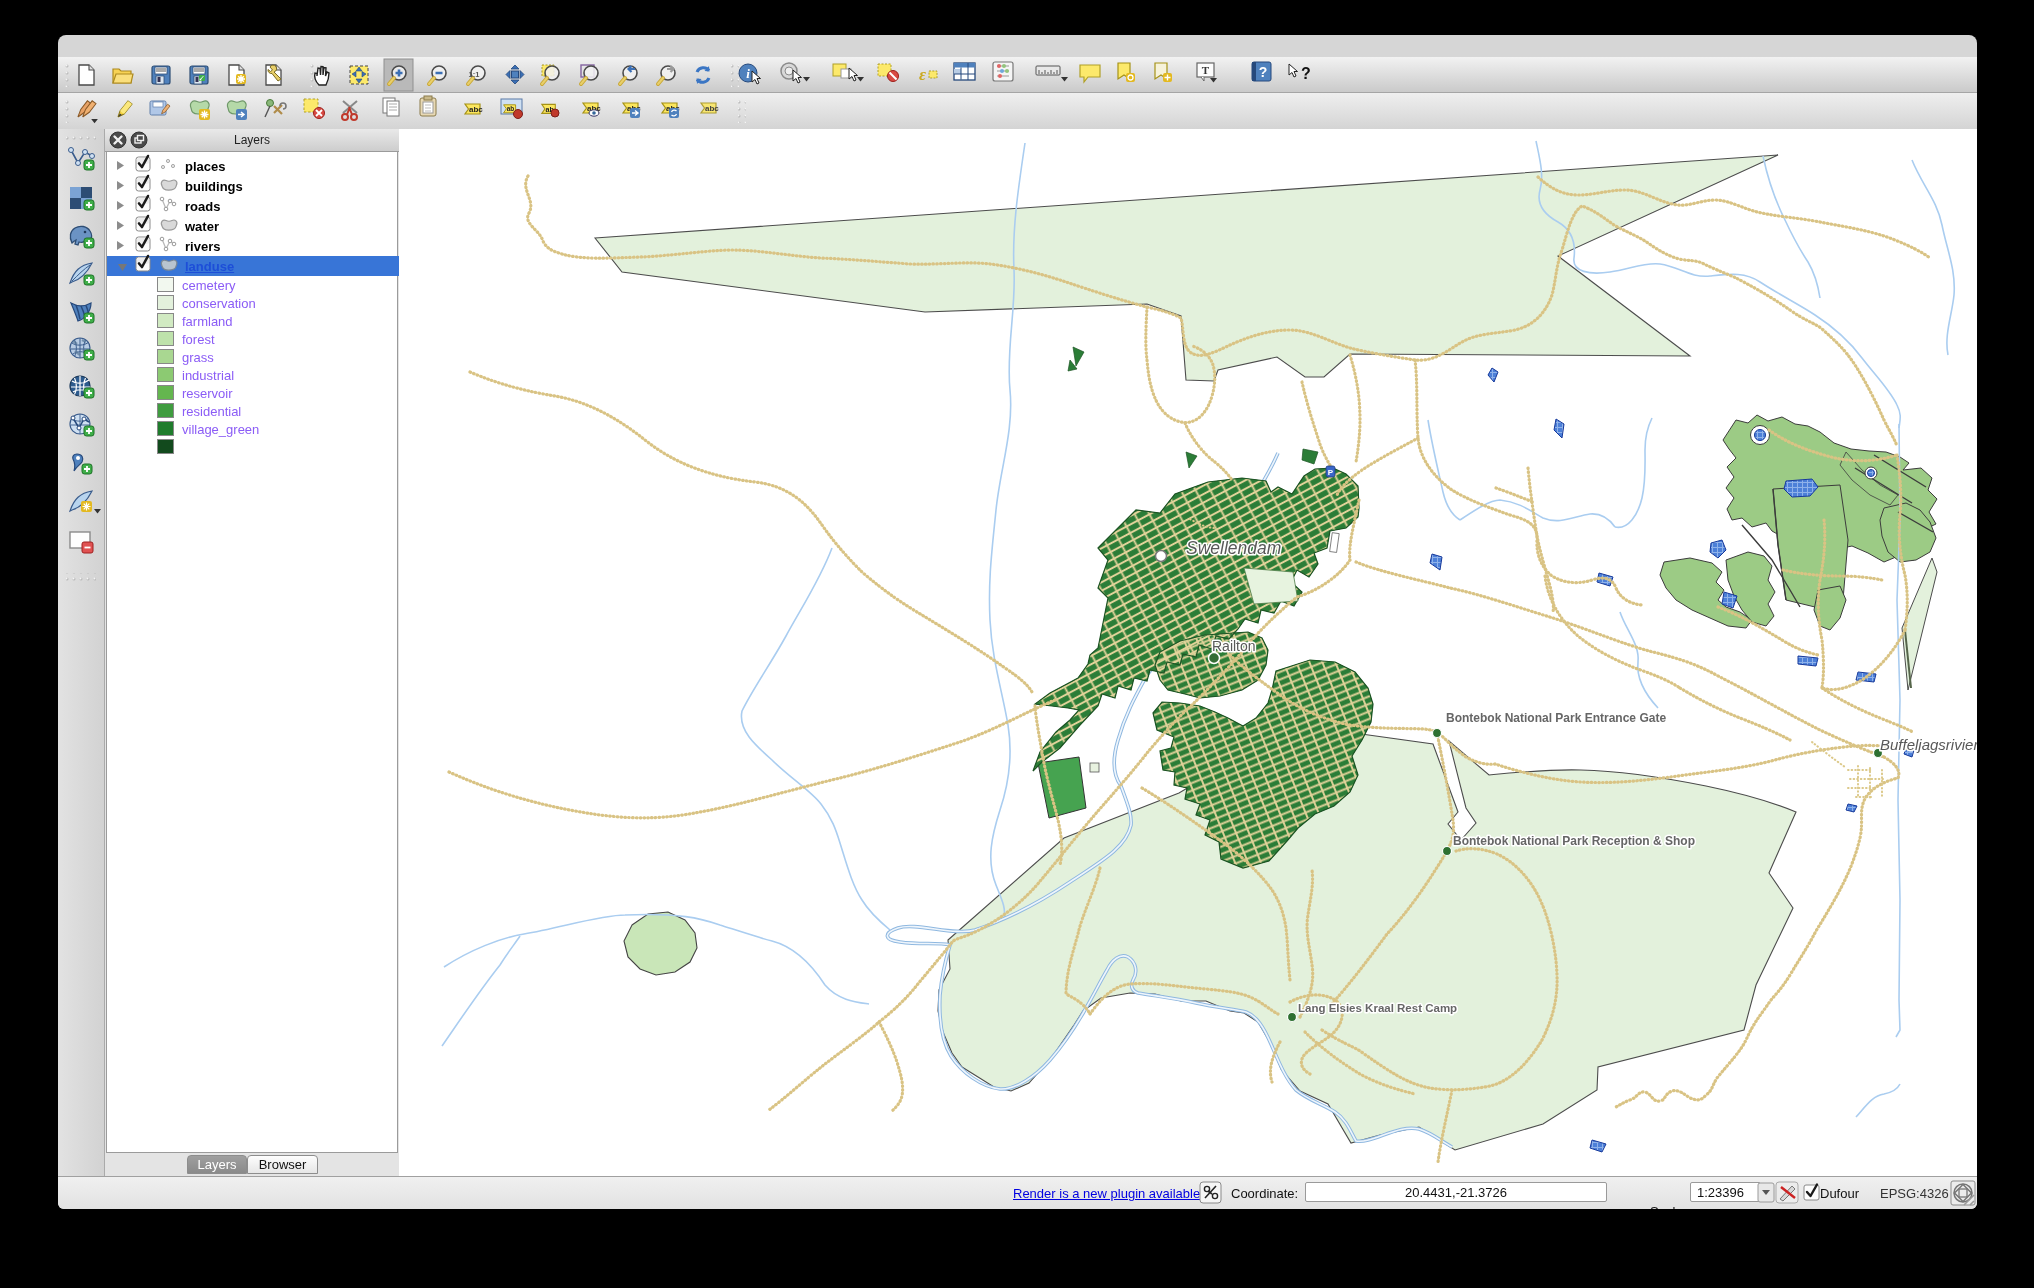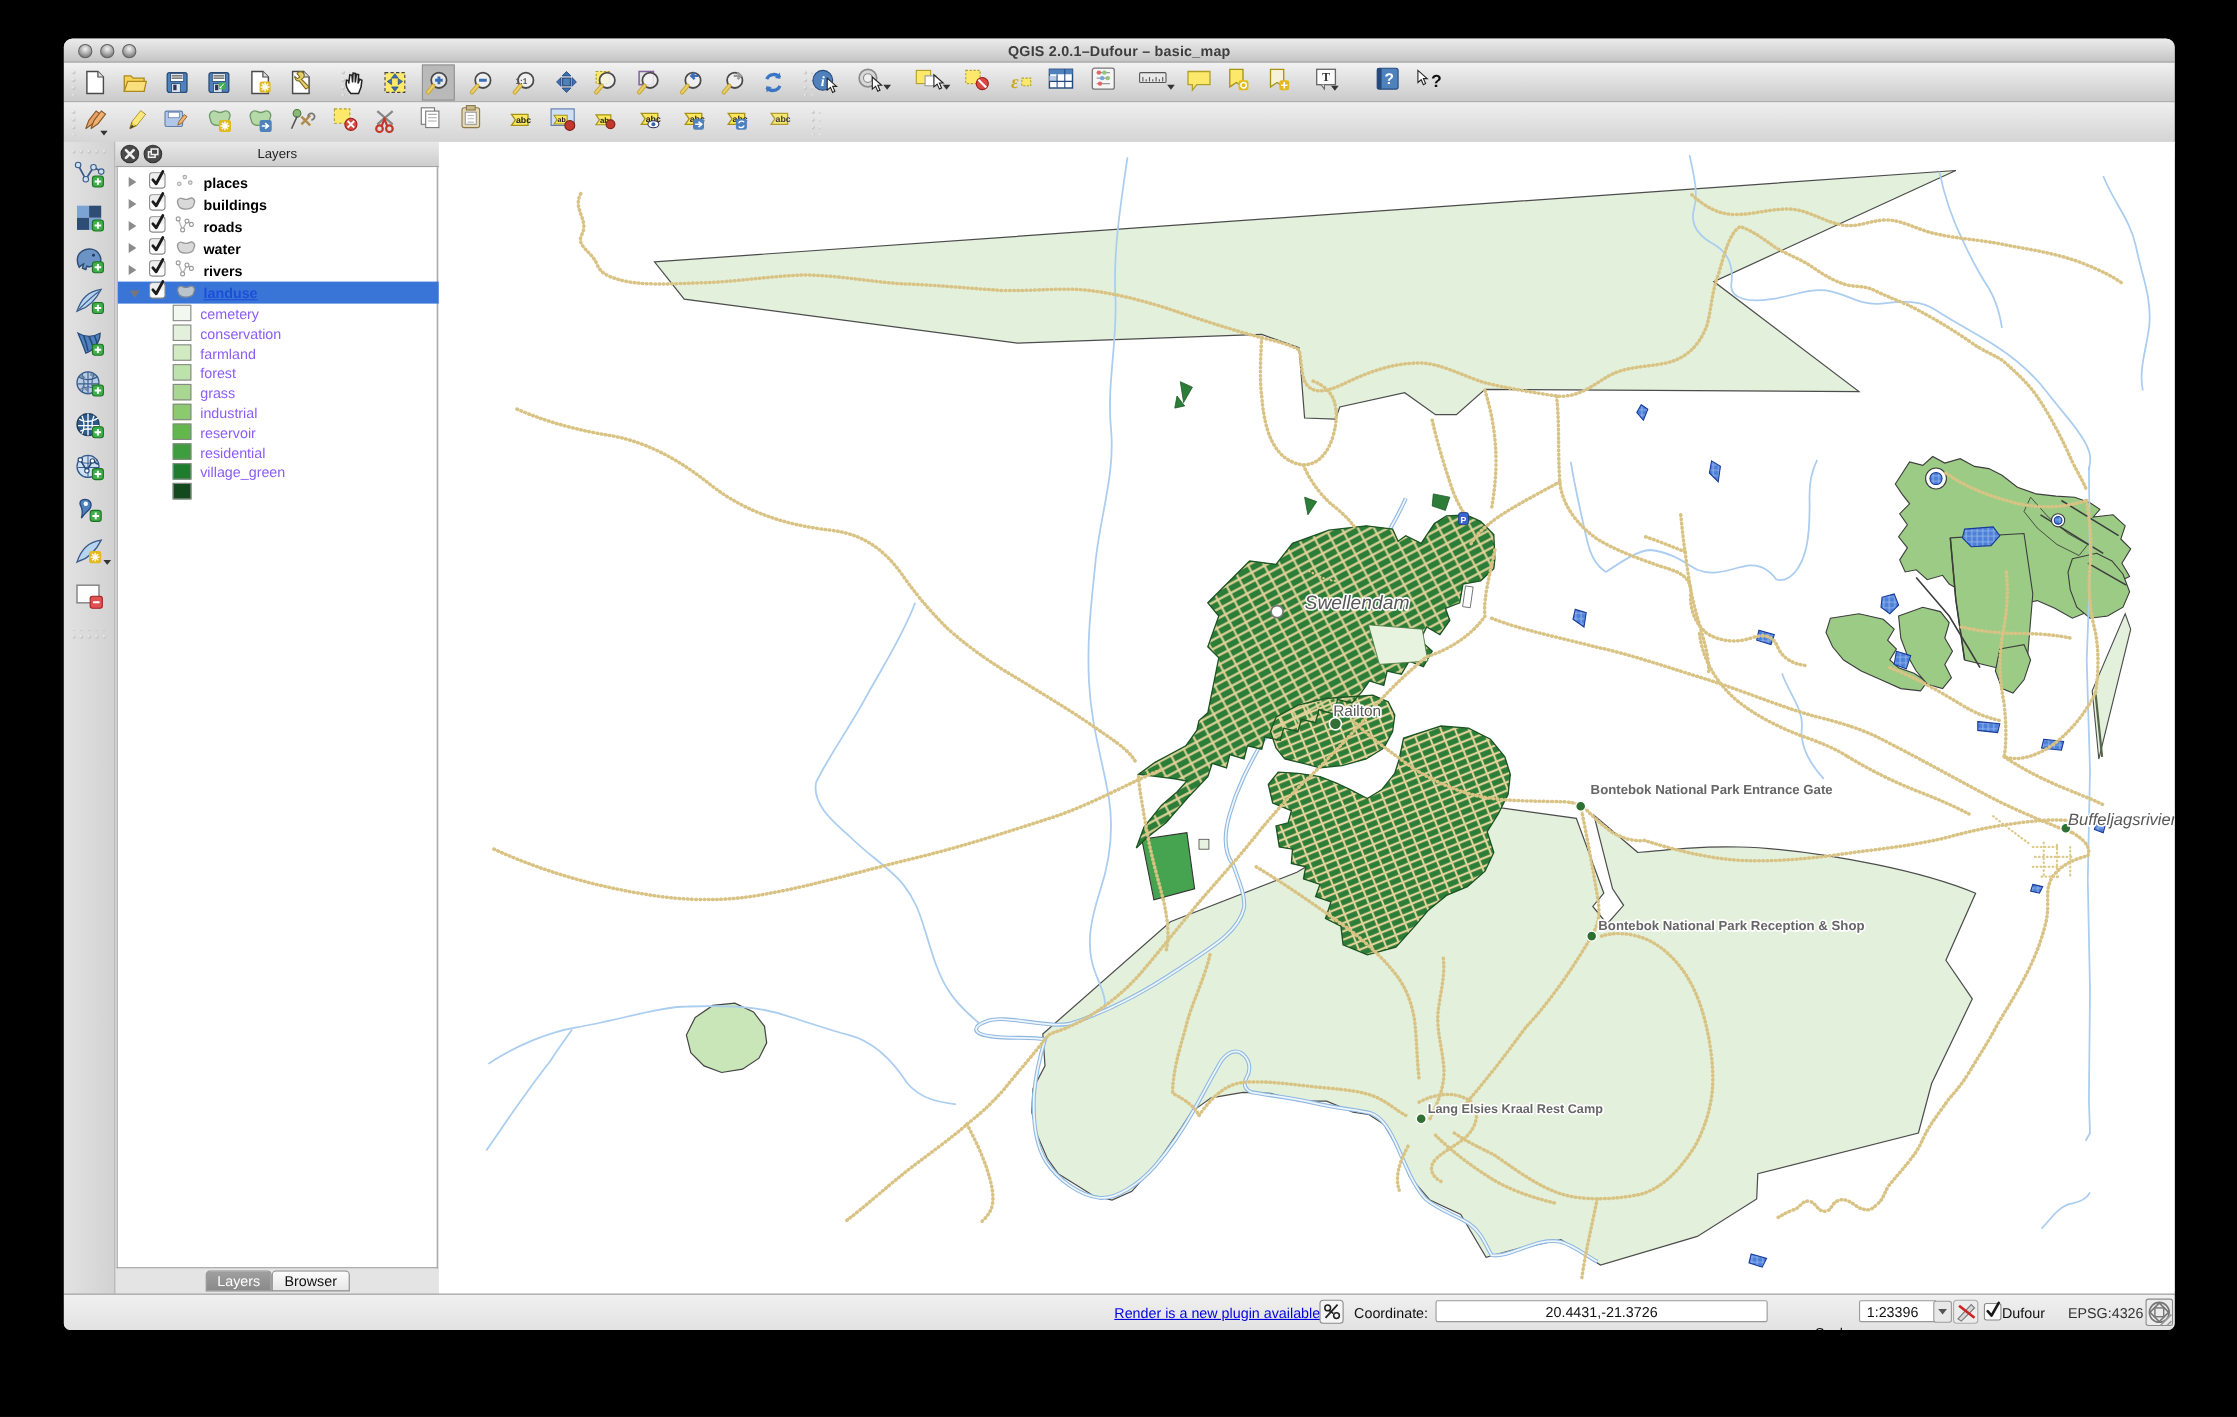--- a/index.html
+++ b/index.html
@@ -32,26 +32,20 @@
   #coordlbl{position:absolute;left:1173px;top:9px;}
   #coordfield{position:absolute;left:1247px;top:5px;width:302px;height:20px;background:#fff;border:1px solid #9a9a9a;border-radius:2px;text-align:center;padding-top:2px;font-size:13px;}
   #scalelbl{position:absolute;left:1592px;top:9px;margin-top:18px;}
   #scalefield{position:absolute;left:1632px;top:5px;width:70px;height:20px;background:#fff;border:1px solid #9a9a9a;border-radius:2px 0 0 2px;font-size:13px;padding:2px 0 0 6px;}
   #renderlbl{position:absolute;left:1762px;top:9px;}
   #epsg{position:absolute;left:1822px;top:9px;color:#333;}
 </style>
 </head>
 <body>
 <div id="win">
-  <div id="titlebar">
-    <div class="tl" style="left:13px;"></div>
-    <div class="tl" style="left:33px;"></div>
-    <div class="tl" style="left:53px;"></div>
-    <div id="title">QGIS 2.0.1–Dufour – basic_map</div>
-  </div>
   <div id="toolbar1">
   <svg width="1919" height="36">
     <defs>
       <pattern id="grip" width="7" height="7" patternUnits="userSpaceOnUse">
         <circle cx="2" cy="2" r="1.5" fill="#b9b9b9"></circle>
         <circle cx="1.5" cy="1.5" r="1" fill="#f5f5f5"></circle>
       </pattern>
       <g id="ipage">
             <path d="M5,2 L15,2 L20,7 L20,22 L5,22 Z" fill="#fff" stroke="#4a4a4a" stroke-width="1.3"></path>
             <path d="M15,2 L15,7 L20,7" fill="#e0e0e0" stroke="#4a4a4a" stroke-width="1.1"></path>

